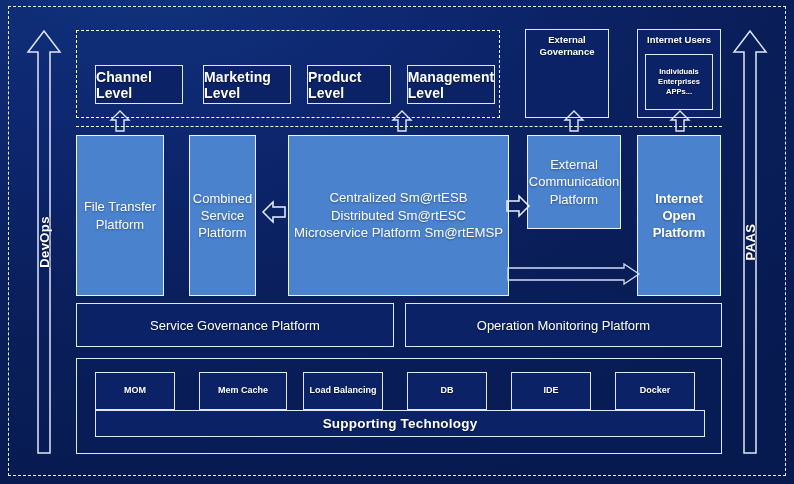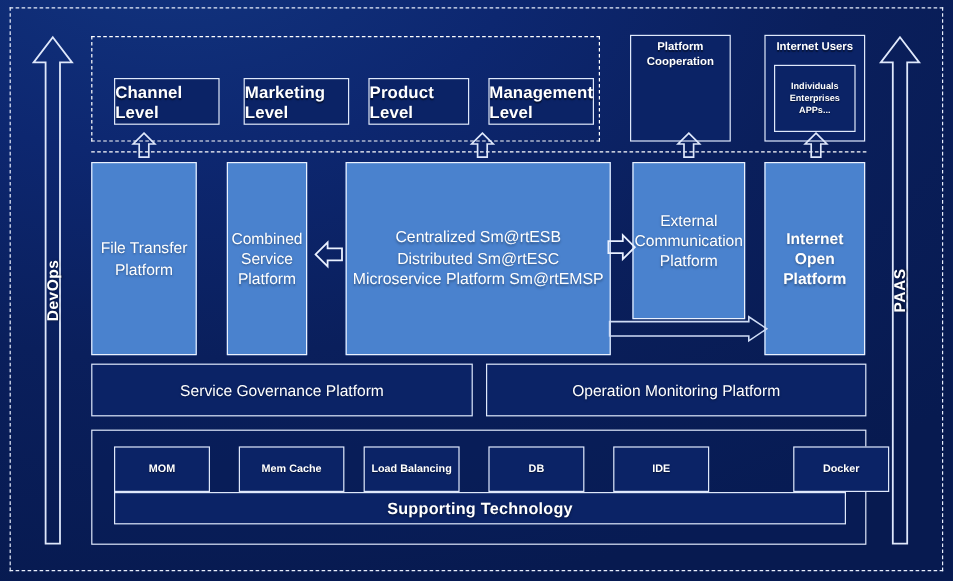--- a/index.html
+++ b/index.html
@@ -126,21 +126,21 @@
     align-items: center;
     justify-content: center;
     text-align: center;
     font-size: 13px;
     line-height: 1.32;
     text-shadow: 0 1px 2px rgba(0,0,0,.35);
   }
   #file-transfer-platform      { left: 76px;  top: 135px; width: 88px;  height: 161px; }
   #combined-service-platform   { left: 189px; top: 135px; width: 67px;  height: 161px; }
   #centralized-platform        { left: 288px; top: 135px; width: 221px; height: 161px; font-size: 13.2px; }
-  #external-communication-platform { left: 527px; top: 135px; width: 94px; height: 131px; }
+  #external-communication-platform { left: 527px; top: 135px; width: 94px; height: 94px; }
   #internet-open-platform      { left: 637px; top: 135px; width: 84px;  height: 161px; font-weight: bold; }
 
   
   .h-arrow { position: absolute; }
   .h-arrow svg { display: block; overflow: visible; }
 
   
   .gov {
     position: absolute;
     top: 303px;
@@ -222,21 +222,21 @@
   </div>
 
   <div class="levels-group">
     <div class="level-box" style="left:18px;  width:88px;">Channel Level</div>
     <div class="level-box" style="left:126px; width:88px;">Marketing Level</div>
     <div class="level-box" style="left:230px; width:84px;">Product Level</div>
     <div class="level-box" style="left:330px; width:88px;">Management Level</div>
   </div>
 
   <div class="ext-box" id="external-cooperation">
-    <div class="ext-title">Platform Cooperation</div>
+    <div class="ext-title">External Governance</div>
   </div>
 
   <div class="ext-box" id="internet-users">
     <div class="ext-title">Internet Users</div>
     <div class="ext-inner">Individuals Enterprises APPs...</div>
   </div>
 
   <div class="dashed-sep"></div>
 
   <div class="up-arrow" style="left:110px; top:110px;">
@@ -300,17 +300,17 @@
   <div class="gov" id="operation-monitoring-platform">
     <span>Operation Monitoring Platform</span>
   </div>
 
   <div class="support-group">
     <div class="tech-box" style="left:18px;  width:80px;">MOM</div>
     <div class="tech-box" style="left:122px; width:88px;">Mem Cache</div>
     <div class="tech-box" style="left:226px; width:80px;">Load Balancing</div>
     <div class="tech-box" style="left:330px; width:80px;">DB</div>
     <div class="tech-box" style="left:434px; width:80px;">IDE</div>
-    <div class="tech-box" style="left:538px; width:80px;margin-left:46px;">Docker</div>
+    <div class="tech-box" style="left:538px; width:80px;">Docker</div>
     <div class="support-bar">Supporting Technology</div>
   </div>
 
 </div>
 
 </body></html>

